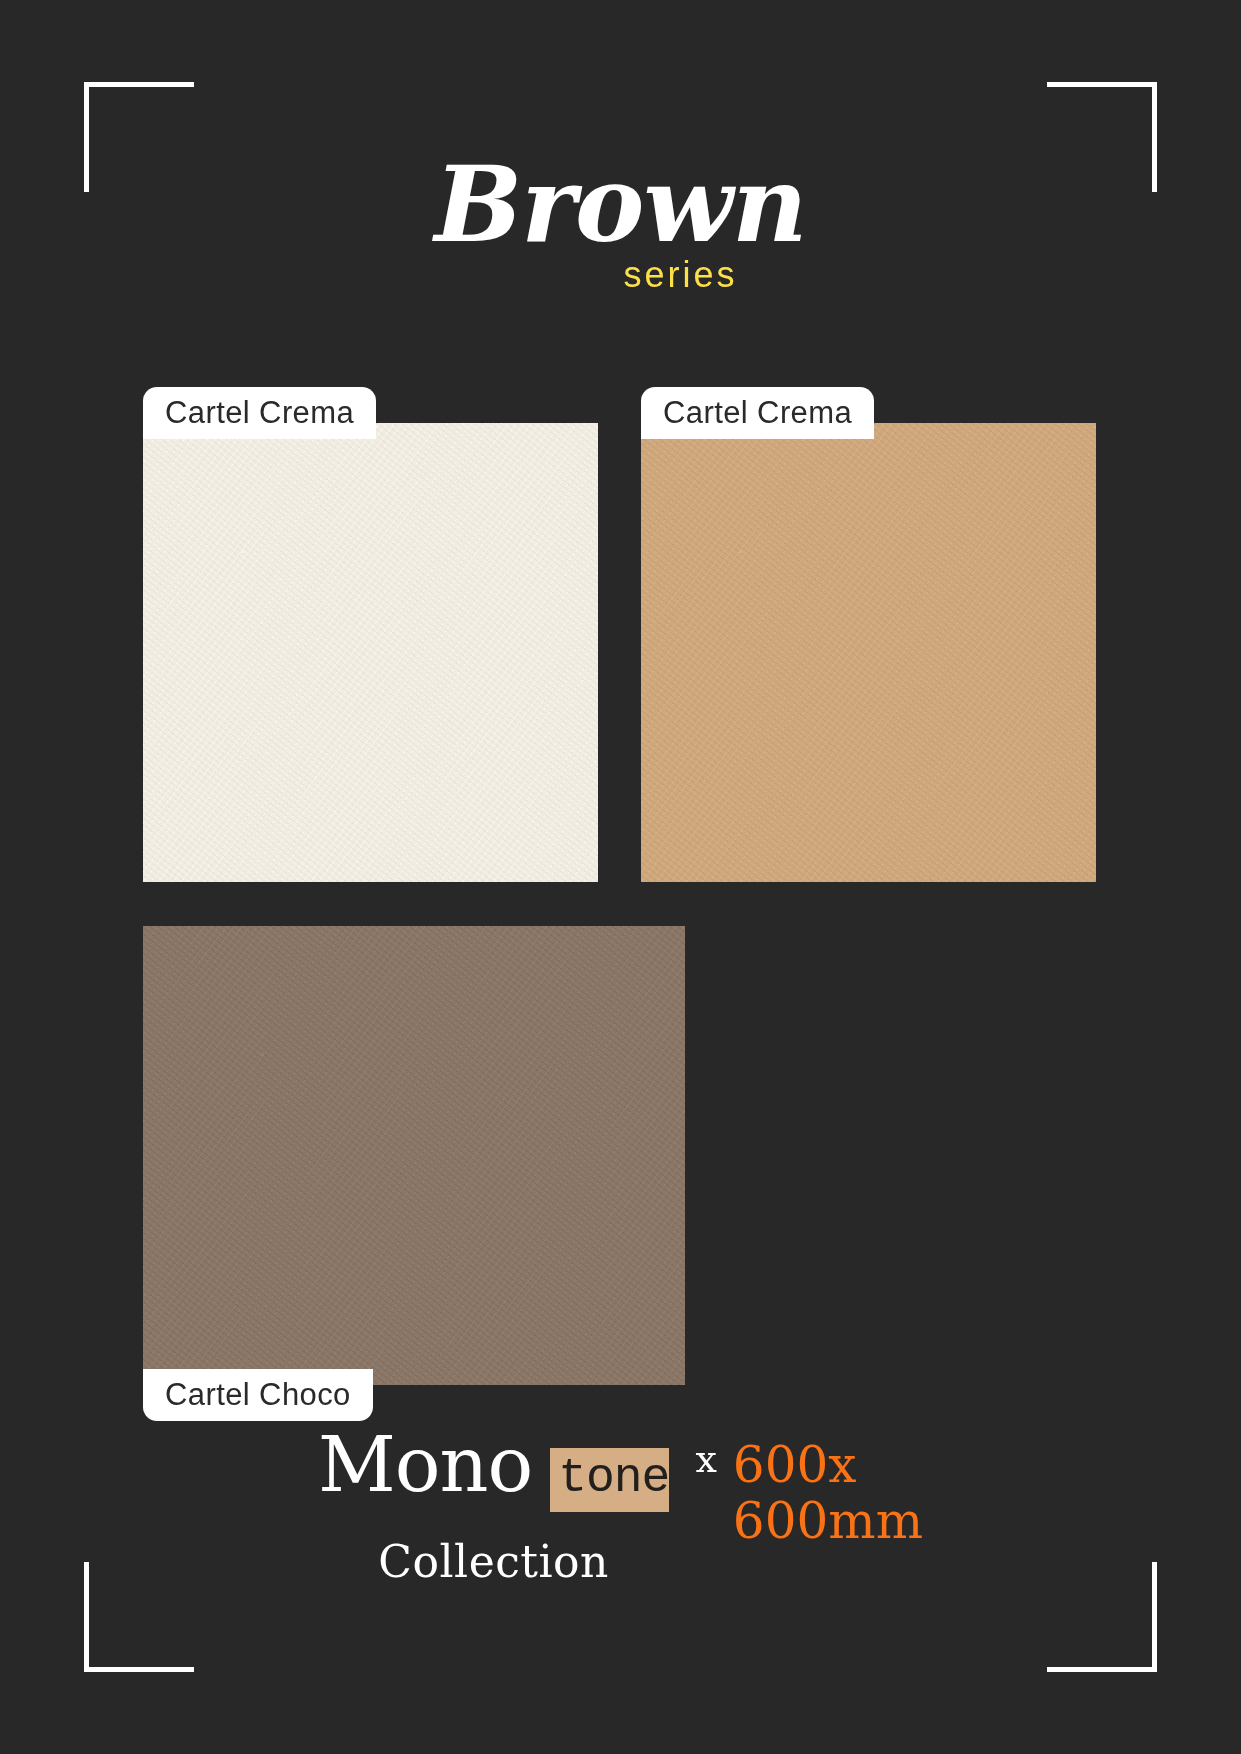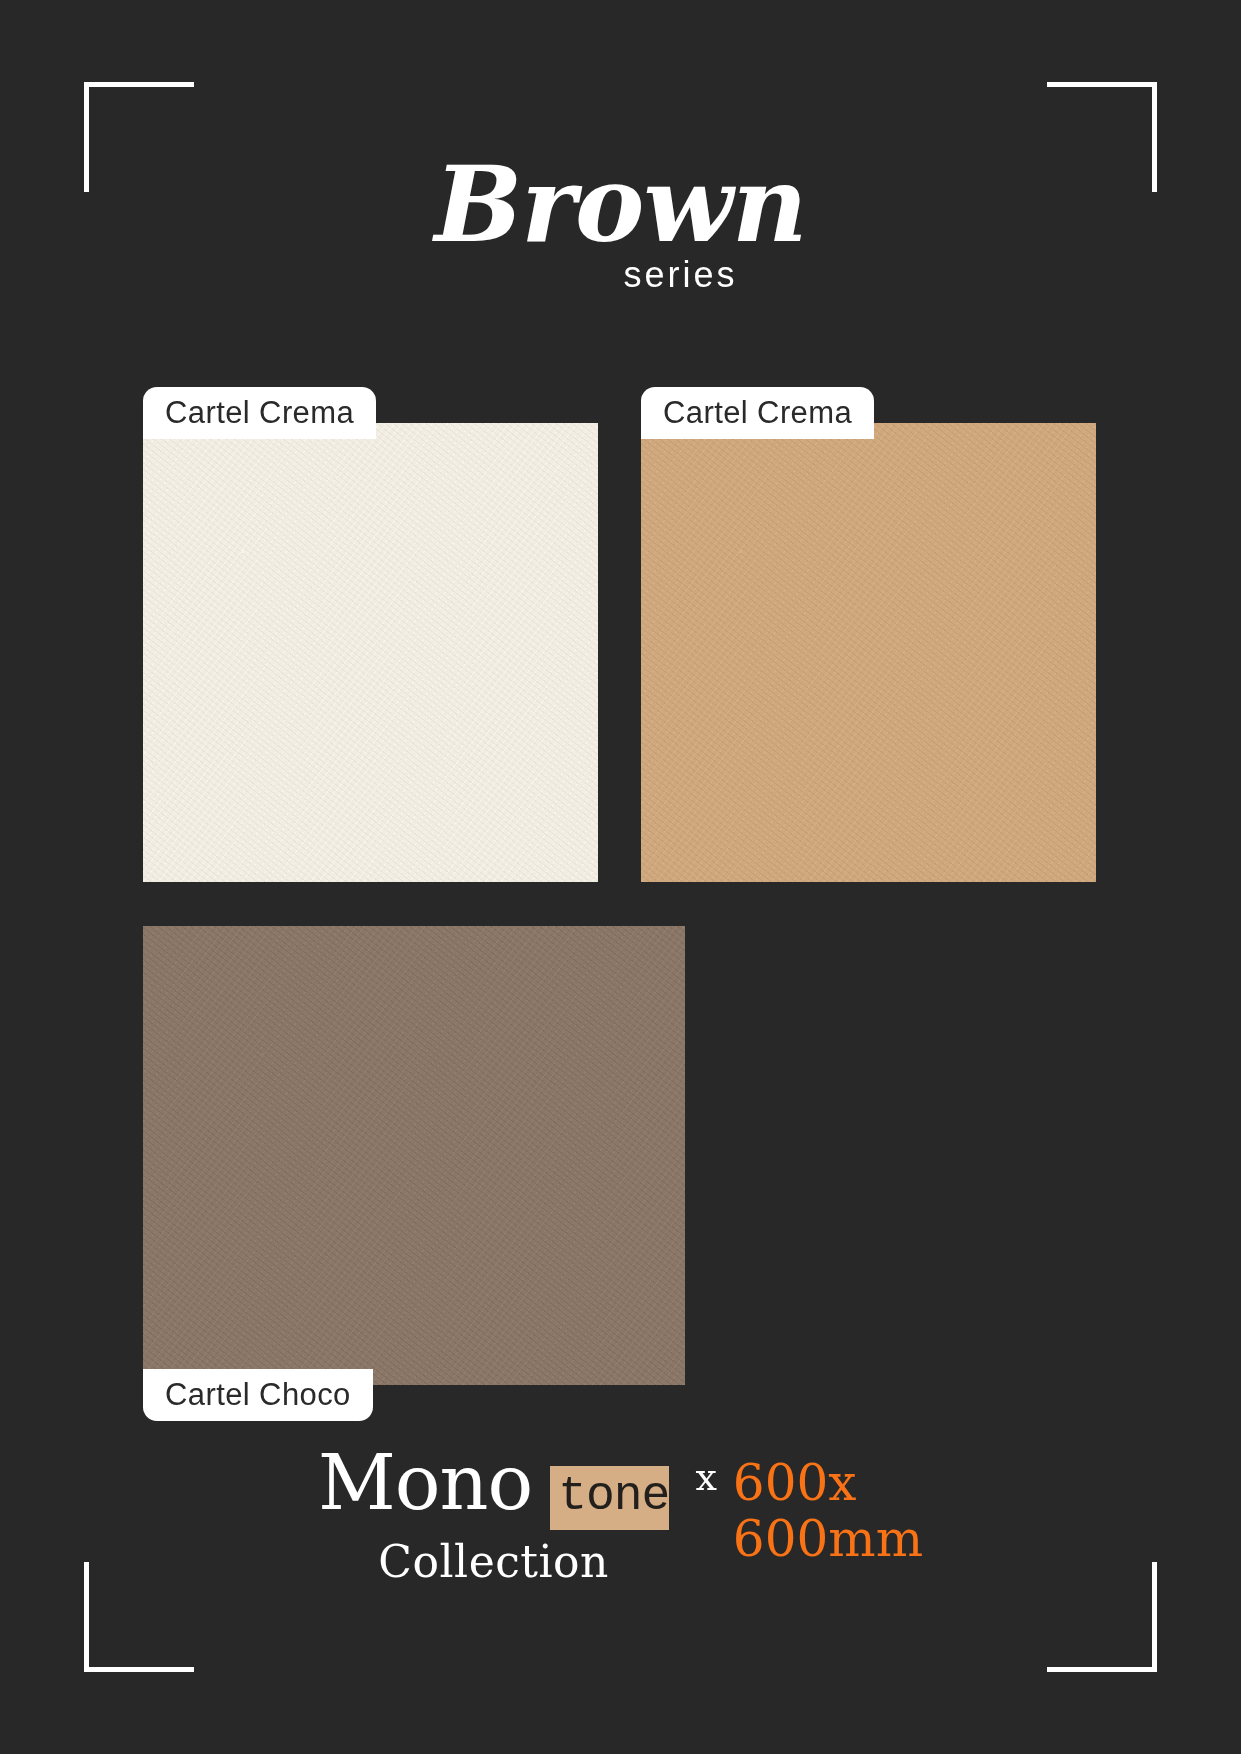--- a/index.html
+++ b/index.html
@@ -68,21 +68,21 @@
     letter-spacing: -1px;
     display: block;
   }
   #logo-sub {
     display: block;
     margin-top: -4px;
     font-family: "Liberation Sans", sans-serif;
     font-weight: 300;
     font-size: 36px;
     letter-spacing: 3px;
-    color: #ffffff;
+    color: #fde047;
     padding-left: 120px;
   }
 
   
   .swatch {
     position: absolute;
   }
   .swatch .tile {
     position: absolute;
     left: 0;
@@ -160,21 +160,21 @@
     background: #D5AE86;
     padding: 6px 0 10px 8px;
     letter-spacing: -1px;
   }
   .brand-collection {
     font-family: "DejaVu Serif", serif;
     font-weight: 400;
     font-size: 44px;
     line-height: 1.1;
     color: #ffffff;
-    margin-top: 8px;
+    margin-top: 26px;
     letter-spacing: 0.5px;
   }
   #footer-size {
     display: flex;
     align-items: flex-start;
     margin-left: 26px;
     margin-top: 10px;
   }
   .size-x {
     font-family: "DejaVu Serif", serif;

